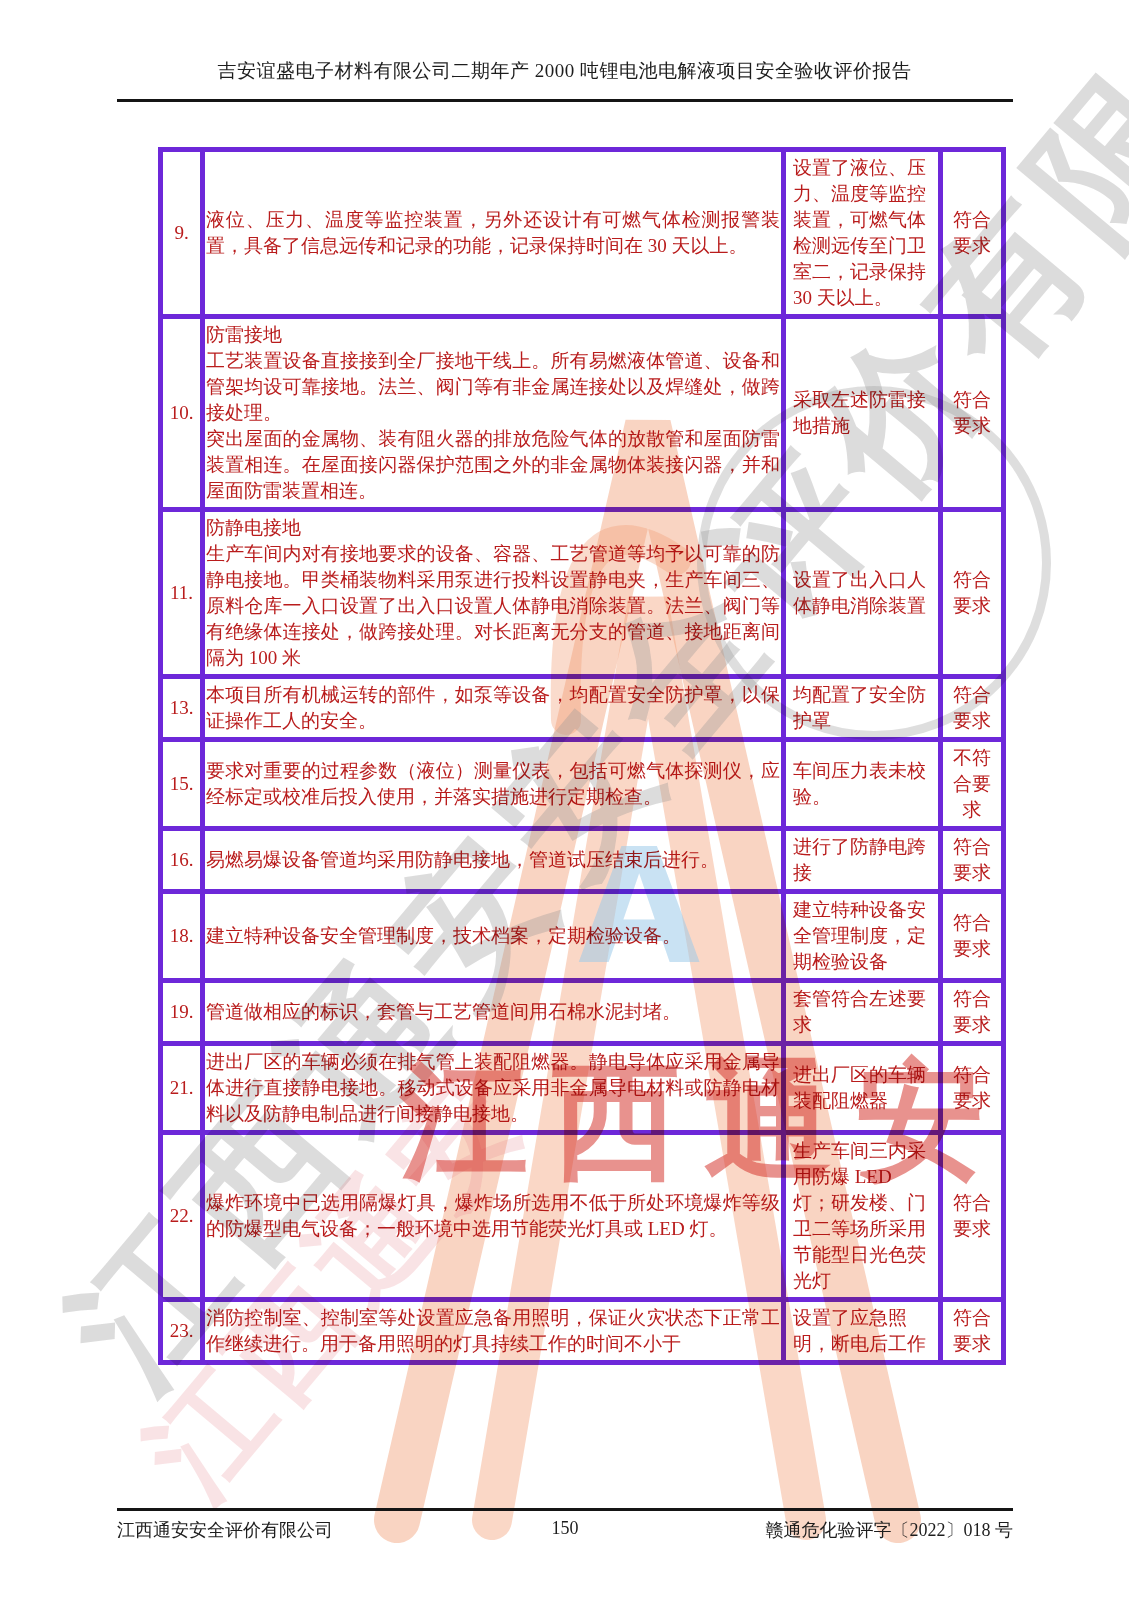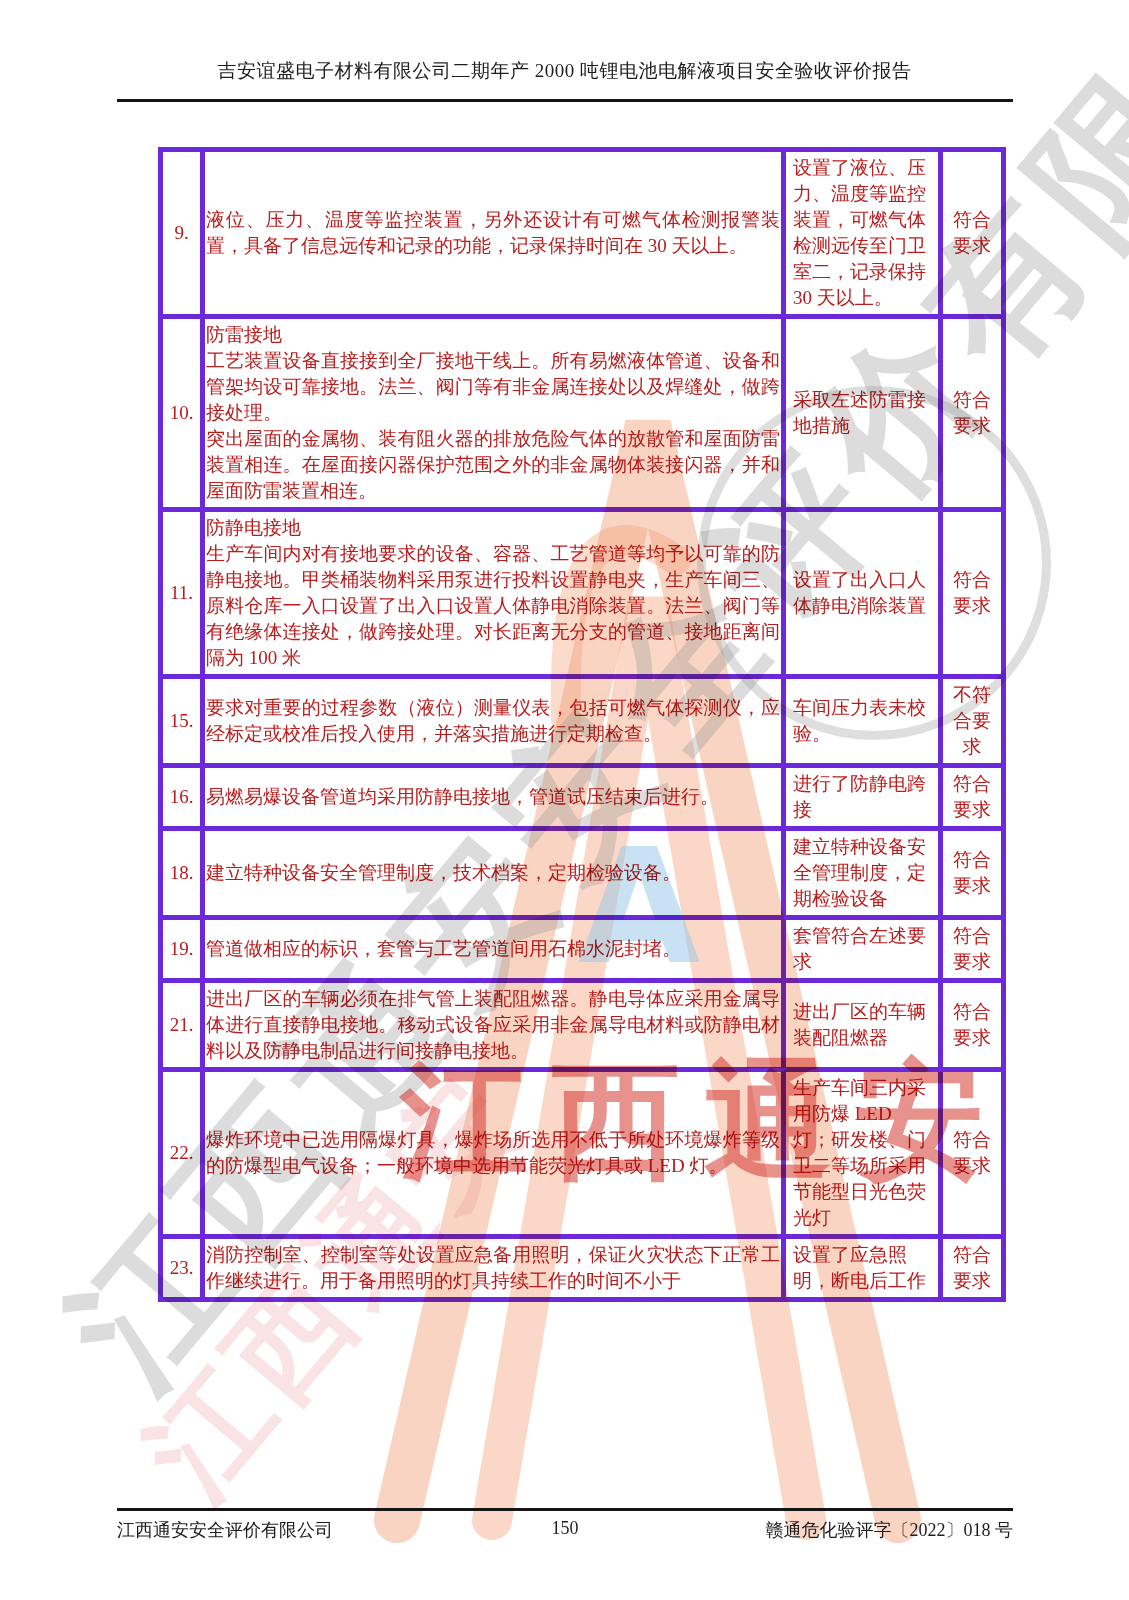--- a/index.html
+++ b/index.html
@@ -100,20 +100,26 @@
             <td class="c-res">符合要求</td>
           </tr>
           <tr>
             <td class="c-num">11.</td>
             <td class="c-req">防静电接地
 生产车间内对有接地要求的设备、容器、工艺管道等均予以可靠的防静电接地。甲类桶装物料采用泵进行投料设置静电夹，生产车间三、原料仓库一入口设置了出入口设置人体静电消除装置。法兰、阀门等有绝缘体连接处，做跨接处理。对长距离无分支的管道、接地距离间隔为 100 米</td>
             <td class="c-meas">设置了出入口人体静电消除装置</td>
             <td class="c-res">符合要求</td>
           </tr>
           <tr>
+            <td class="c-num">13.</td>
+            <td class="c-req">本项目所有机械运转的部件，如泵等设备，均配置安全防护罩，以保证操作工人的安全。</td>
+            <td class="c-meas">均配置了安全防护罩</td>
+            <td class="c-res">符合要求</td>
+          </tr>
+          <tr>
             <td class="c-num">15.</td>
             <td class="c-req">要求对重要的过程参数（液位）测量仪表，包括可燃气体探测仪，应经标定或校准后投入使用，并落实措施进行定期检查。</td>
             <td class="c-meas">车间压力表未校验。</td>
             <td class="c-res">不符合要求</td>
           </tr>
           <tr>
             <td class="c-num">16.</td>
             <td class="c-req">易燃易爆设备管道均采用防静电接地，管道试压结束后进行。</td>
             <td class="c-meas">进行了防静电跨接</td>
             <td class="c-res">符合要求</td>

